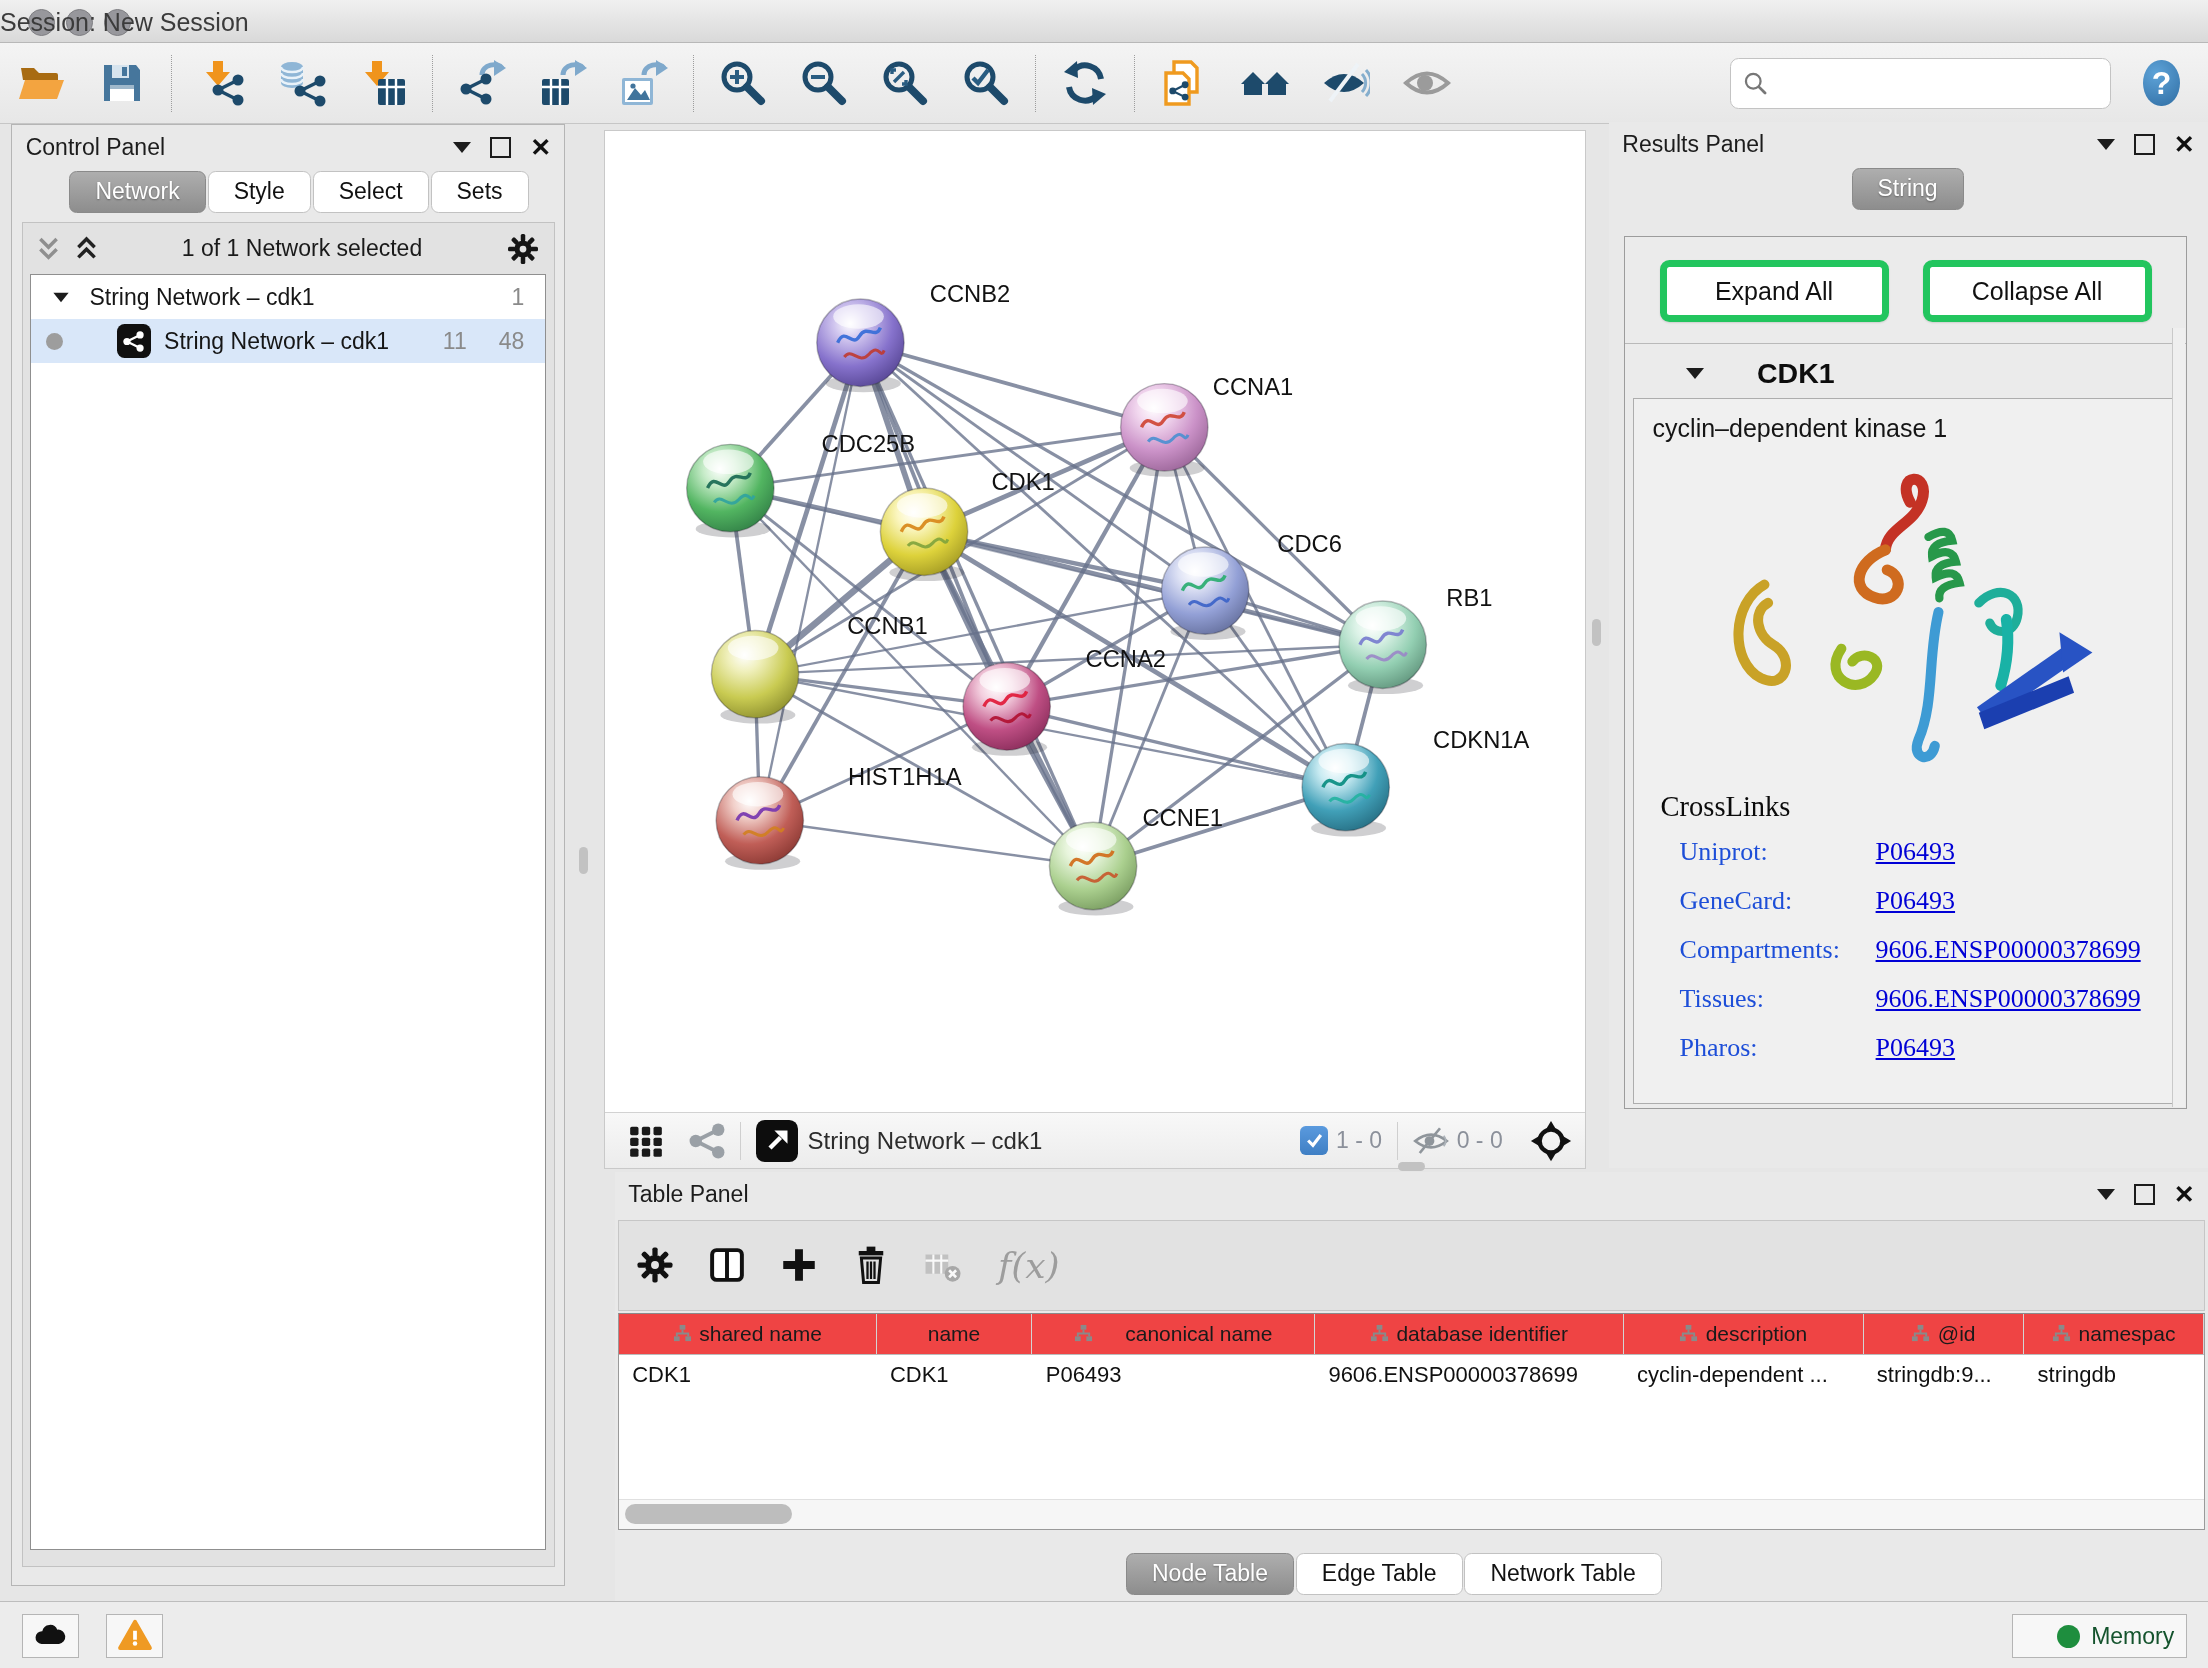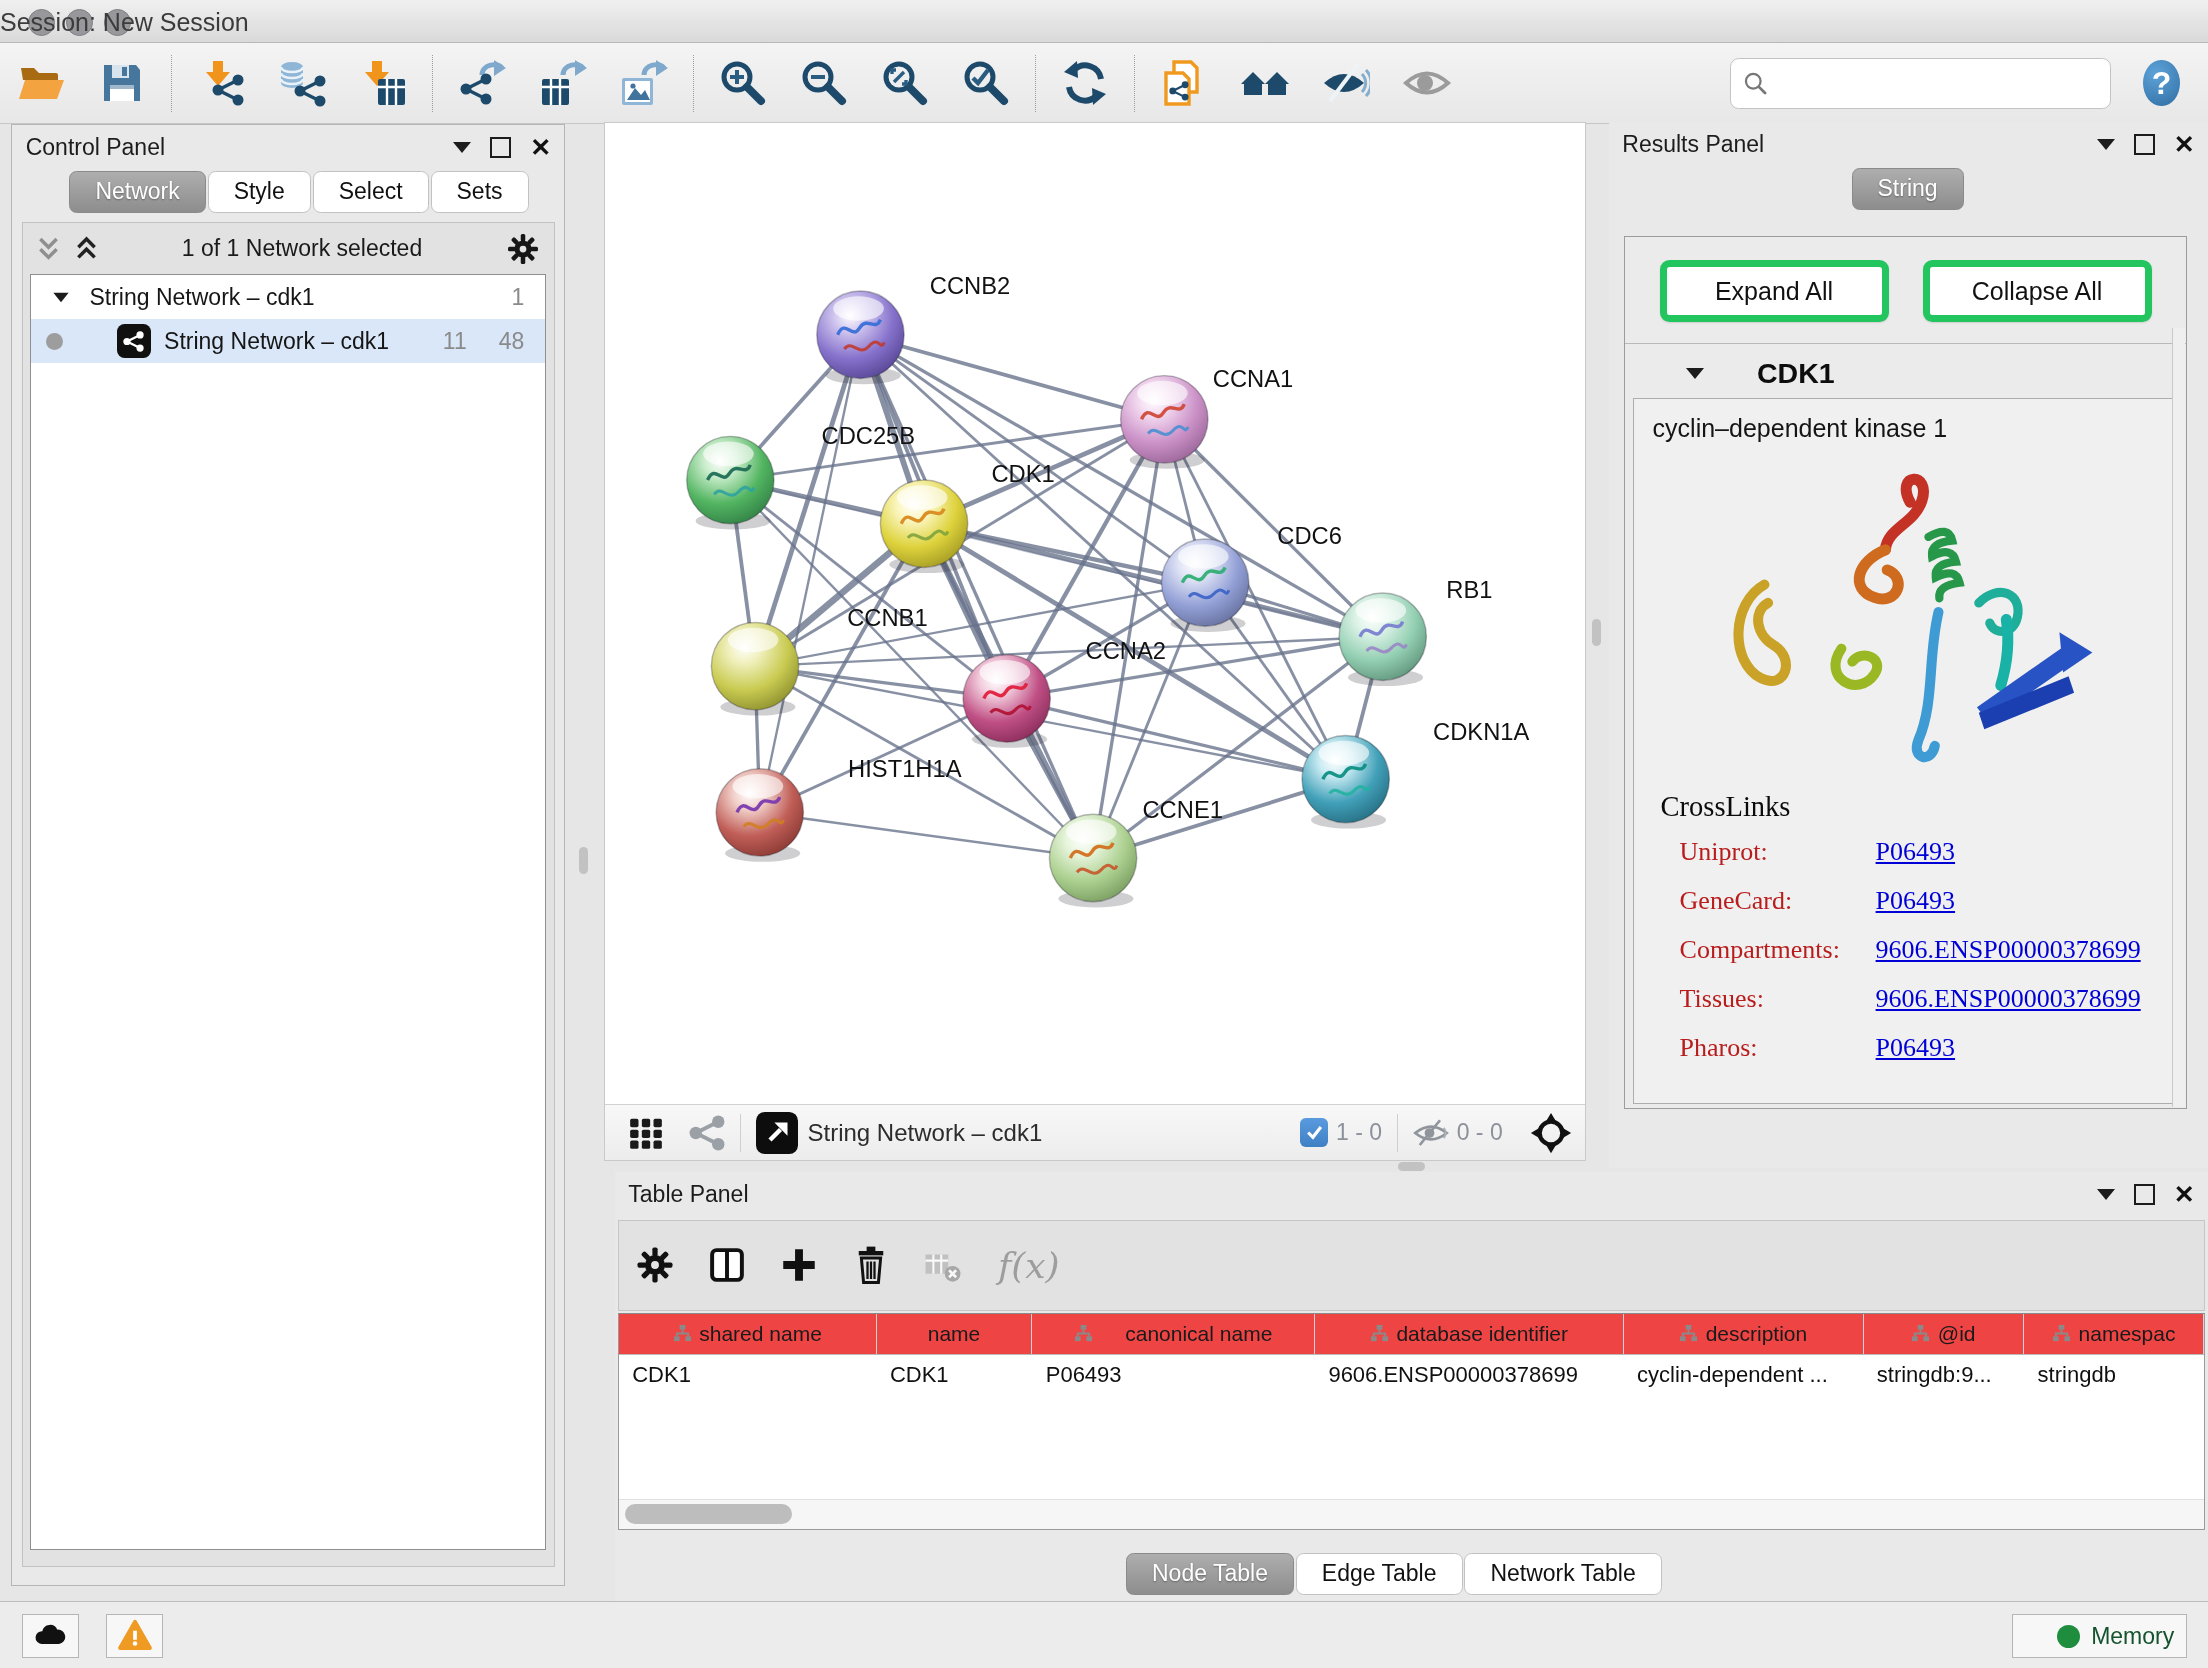--- a/index.html
+++ b/index.html
@@ -50,21 +50,21 @@
   .cp-selrow{display:flex;align-items:center;height:51px;padding:0 13.3px;}
   .cp-selsum{flex:1;text-align:center;font-size:23px;color:#1a1a1a;}
   .tree-box{margin:0 7.6px;background:#fff;border:1.9px solid #8f8f8f;height:1274px;overflow:hidden;}
   .tree-row{display:flex;align-items:center;height:44px;font-size:23px;color:#161616;}
   .tree-row .cnt{color:#8a8a8a;margin-left:auto;margin-right:21px;}
   .tree-row.selected{background:#d9e7f9;}
   .dot{width:17px;height:17px;border-radius:50%;background:#9d9d9d;margin:0 13.3px 0 15px;}
   .share-sq{width:34px;height:34px;background:#101010;border-radius:7.6px;display:flex;align-items:center;justify-content:center;margin-right:13.3px;}
 
   
-  .network-view{position:absolute;left:604px;top:122px;width:982px;height:1039px;background:#fff;
+  .network-view{position:absolute;left:604px;top:130px;width:982px;height:1039px;background:#fff;
     border:1px solid #c9c9c9;box-sizing:border-box;}
   .net-canvas{position:absolute;left:0;top:0;width:980px;height:980px;background:#fff;}
   .net-bar{position:absolute;left:0;bottom:0;width:980px;height:55px;
     background:linear-gradient(#f8f8f8,#ececec);border-top:1px solid #d2d2d2;
     display:flex;align-items:center;}
   .nb-sep{height:38px;border-left:1px solid #cfcfcf;margin:0 15px;}
   .nb-title{font-size:24px;color:#2c2c2c;margin-left:9.5px;}
   .nb-count{font-size:23px;color:#8b909a;margin-left:7.6px;}
   .checkbox{width:28.5px;height:28.5px;border-radius:5.7px;background:linear-gradient(#5a9ade,#3f7fc4);
     display:flex;align-items:center;justify-content:center;}
@@ -79,21 +79,21 @@
     font-size:25px;color:#111;display:flex;align-items:center;justify-content:center;padding:0 17px;
     box-shadow:0 1px 1.9px rgba(0,0,0,.12);}
   .rp-protrow{display:flex;align-items:center;padding:13.3px 0 7.6px 61px;gap:53px;}
   .rp-protname{font-size:28.5px;font-weight:bold;color:#0d0d0d;}
   .rp-inner{margin:0 7.6px;background:#f0f0f0;border:1px solid #adadad;height:704px;overflow:hidden;position:relative;}
   .rp-desc{font-size:25px;color:#151515;padding:15px 0 0 19px;}
   .protein-wrap{display:flex;justify-content:center;margin-top:5.7px;}
   .xl-title{font-family:"Liberation Serif",serif;font-weight:normal;font-size:28.5px;color:#0b0b0b;margin:3.8px 0 3.8px 27px;}
   .xl-grid{margin-left:46px;}
   .xl-row{display:flex;height:49px;align-items:center;font-family:"Liberation Serif",serif;font-size:26px;}
-  .xl-label{width:196px;color:#b91c1c;}
+  .xl-label{width:196px;color:#1d4ed8;}
   .xl-val{color:#0000d6;text-decoration:underline;}
   .rp-gutter{position:absolute;right:1px;top:91px;bottom:1px;width:12.4px;background:#efefef;border-left:1px solid #c9c9c9;}
 
   
   .table-panel{position:absolute;left:615px;top:1172px;width:1593px;height:429px;background:#e9e9e9;}
   .tp-toolbar{margin:3.8px 2.9px 0 2.9px;height:91px;background:#e2e2e2;border:1px solid #c6c6c6;
     display:flex;align-items:center;box-sizing:border-box;}
   .tp-icon{width:51px;height:51px;display:flex;align-items:center;justify-content:center;margin:0 10.5px;}
   .tp-icon svg{width:42px;height:42px;}
   .fx{font-family:"DejaVu Serif",serif;font-style:italic;font-size:36px;color:#9d9d9d;margin-left:19px;}

